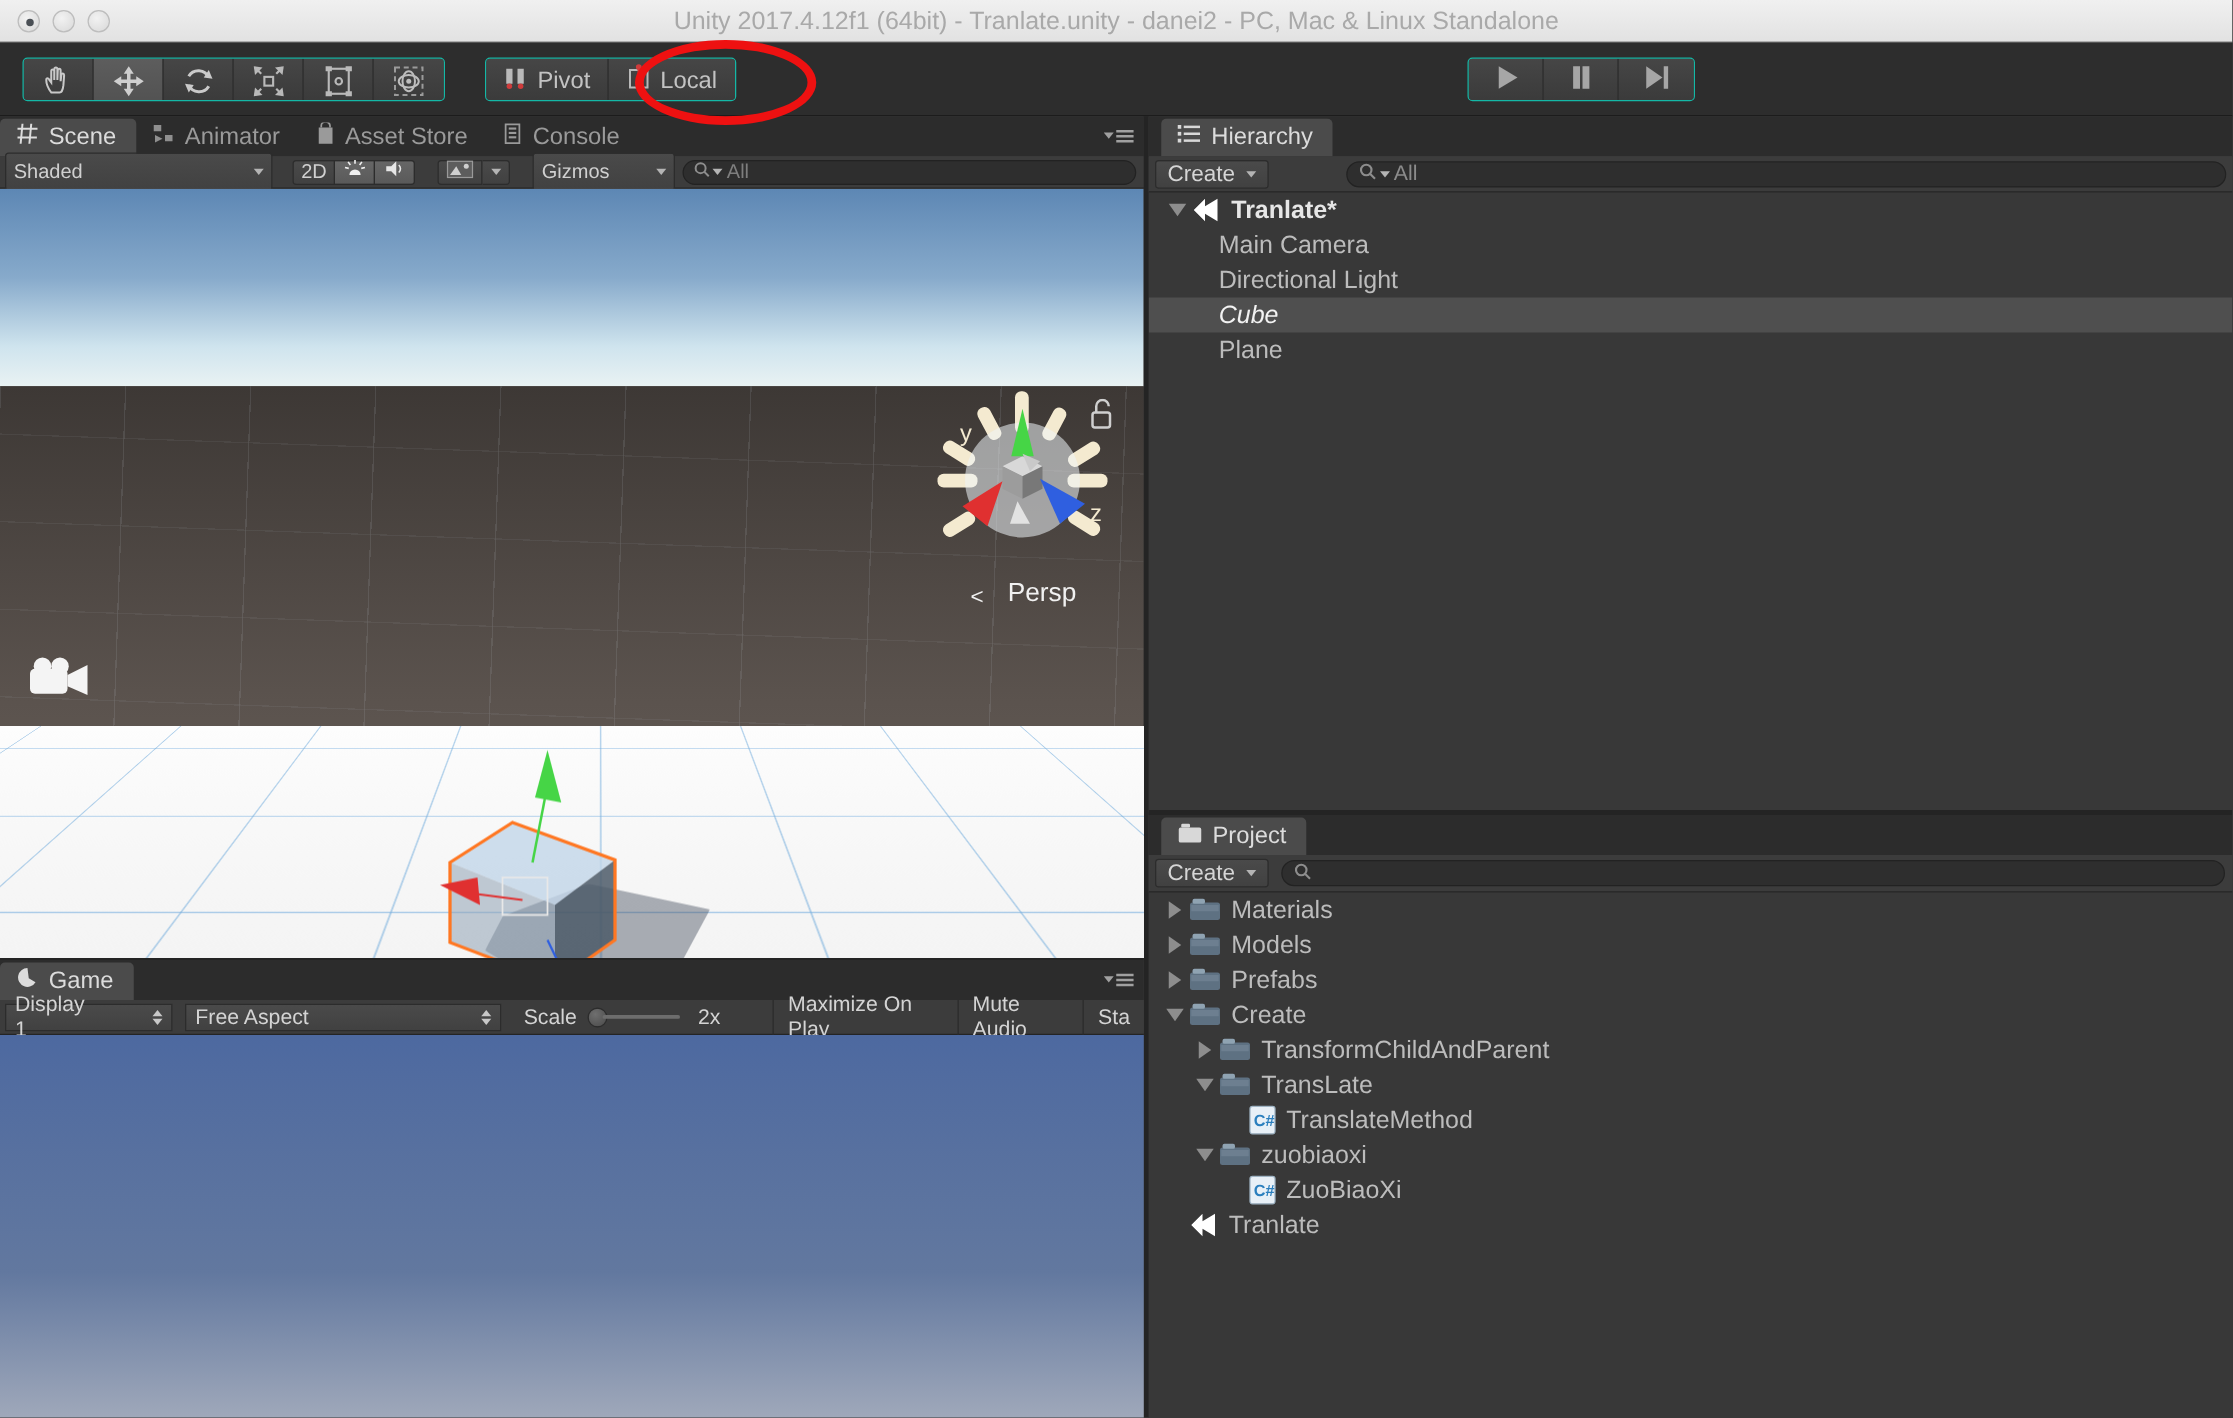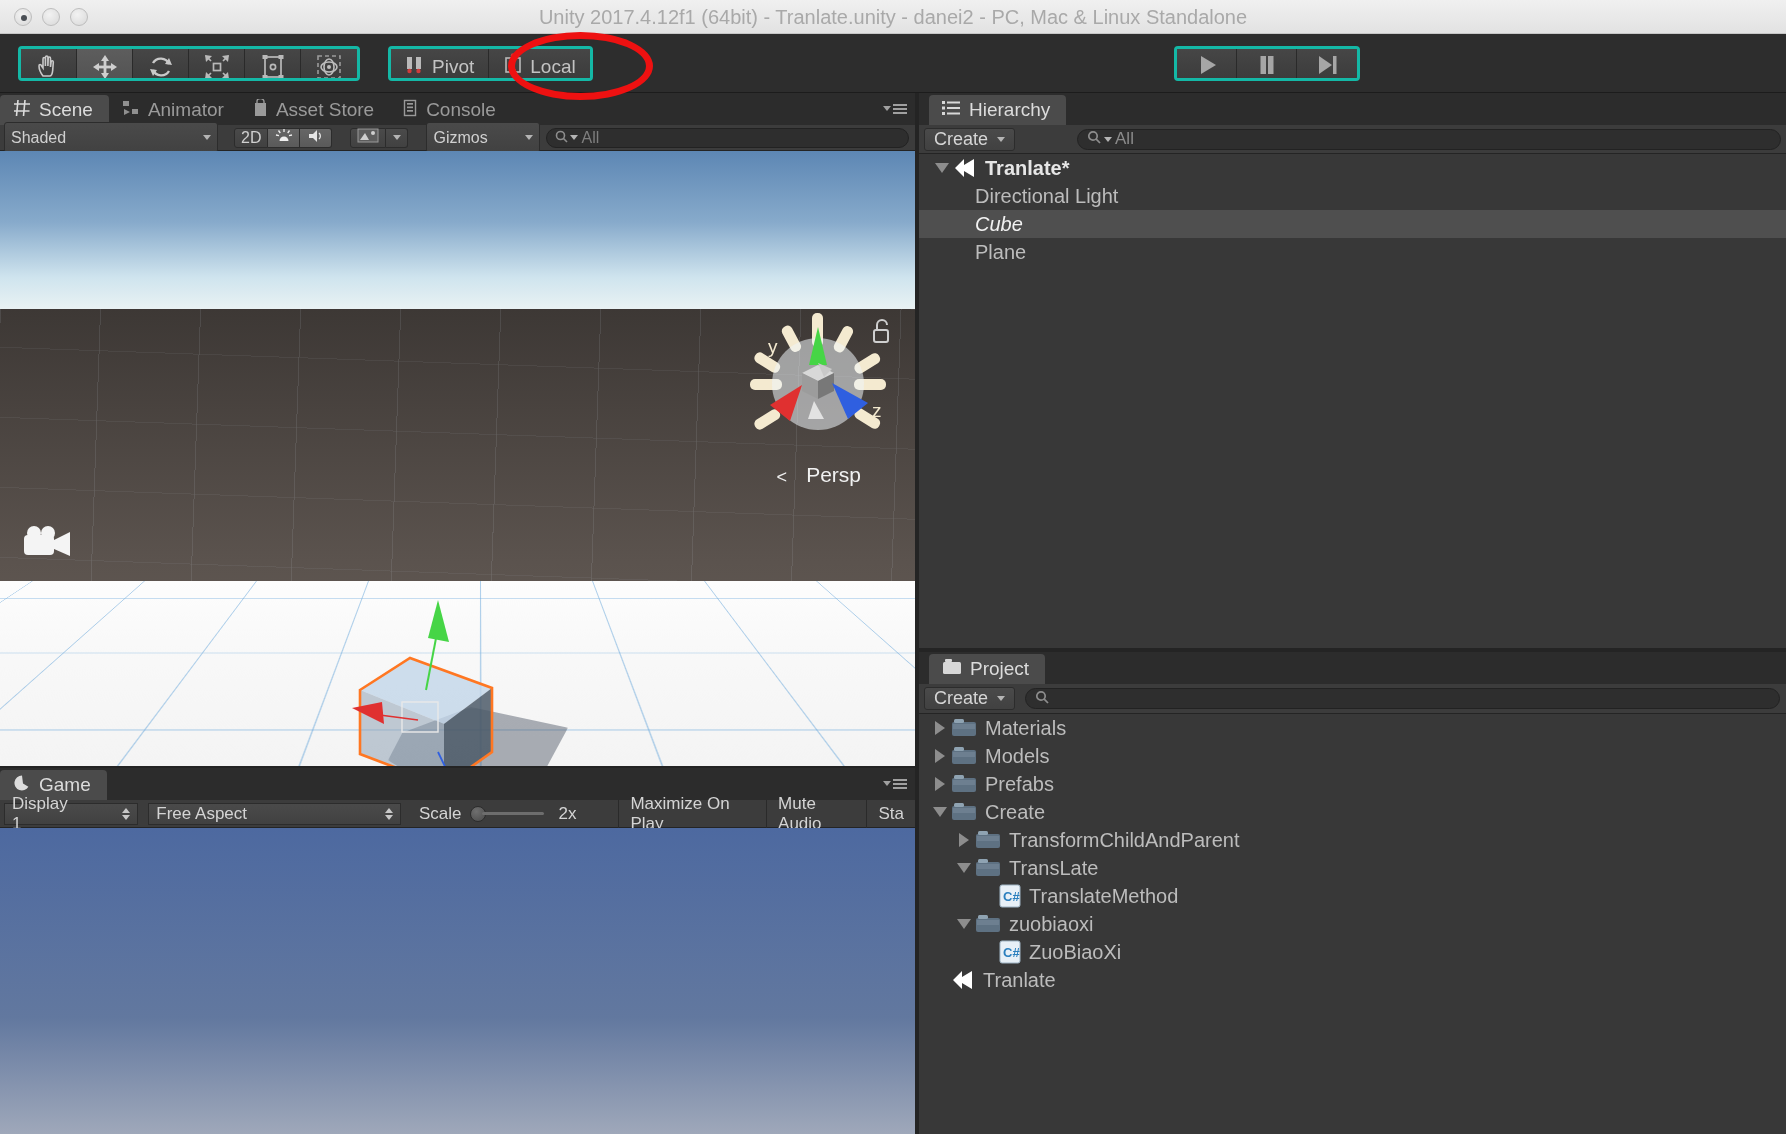--- a/index.html
+++ b/index.html
@@ -35,21 +35,21 @@
     white-space: nowrap; overflow: hidden;
   }
 
   
   .toolbar {
     position: absolute; left: 0; top: 34px; width: 1786px; height: 59px;
     background: #2d2d2d; border-bottom: 1px solid #1c1c1c;
   }
   .tool-group {
     position: absolute; display: flex;
-    border: 3px solid #14b8a6; border-radius: 4px; overflow: hidden;
+    border: 1px solid #14b8a6; border-radius: 4px; overflow: hidden;
     background: #3b3b3b;
   }
   .tg-transform { left: 18px; top: 12px; height: 35px; }
   .tbtn {
     width: 56px; height: 35px;
     display: flex; align-items: center; justify-content: center;
     background: linear-gradient(#464646, #3a3a3a);
     border-right: 1px solid #2a2a2a;
     cursor: pointer;
   }
@@ -770,20 +770,23 @@
             <i class="open"></i>
           </span>
         <span class="unity-ico">
           <svg width="24" height="22" viewBox="0 0 24 22">
               <polygon points="2,11 11,2 11,8 21,2 21,20 11,14 11,20" fill="#ffffff"></polygon>
             </svg>
         </span>
         <span>Tranlate*</span>
       </div>
       <div class="trow" style="padding-left:56px;">
+        <span>Main Camera</span>
+      </div>
+      <div class="trow" style="padding-left:56px;">
         <span>Directional Light</span>
       </div>
       <div class="trow sel" style="padding-left:56px;">
         <span>Cube</span>
       </div>
       <div class="trow" style="padding-left:56px;">
         <span>Plane</span>
       </div>
     </div>
   </div>

